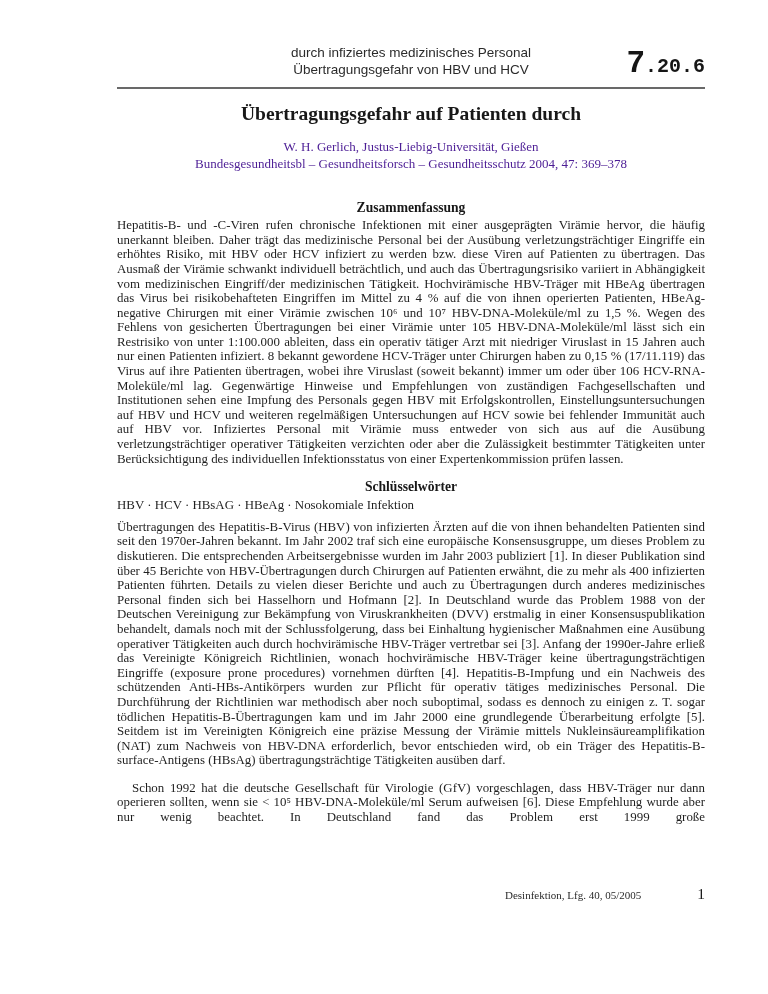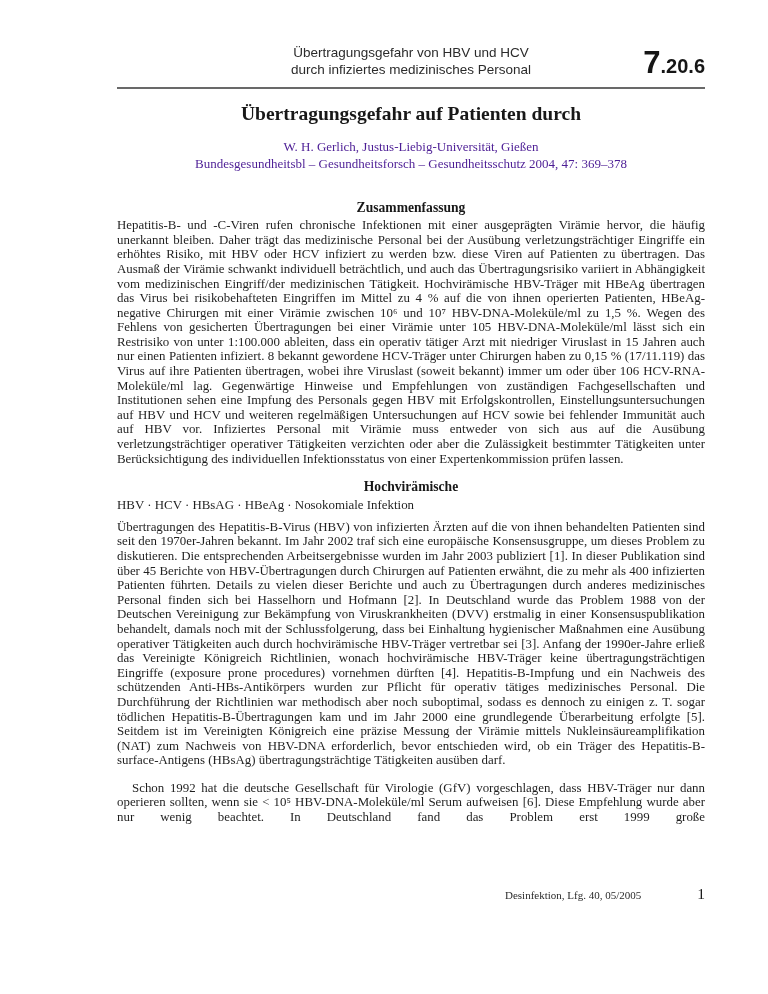--- a/index.html
+++ b/index.html
@@ -35,21 +35,21 @@
     text-align: center;
     font-family: "Liberation Sans", "DejaVu Sans", sans-serif;
     font-size: 13.5px;
     line-height: 17px;
     color: #2b2b2b;
   }
   .section-number {
     position: absolute;
     right: 0;
     bottom: -1px;
-    font-family: Liberation Sans, sans-serif;
+    font-family: Liberation Mono, monospace;
     font-weight: 700;
     color: #161616;
     white-space: nowrap;
   }
   .section-number .num-major { font-size: 31px; }
   .section-number .num-minor { font-size: 20px; }
   .header-rule {
     margin-top: 7px;
     border: 0;
     border-top: 2px solid #696969;
@@ -120,42 +120,42 @@
   }
 </style>
 </head>
 <body>
 
 <div class="page">
   <div class="content">
 
     <header class="doc-header">
       <div class="header-text">
+        <div>durch infiziertes medizinisches Personal</div>
         <div>Übertragungsgefahr von HBV und HCV</div>
-        <div>durch infiziertes medizinisches Personal</div>
       </div>
       <div class="section-number"><span class="num-major">7</span><span class="num-minor">.20.6</span></div>
     </header>
 
     <hr class="header-rule">
 
     <h1 class="doc-title">
       <div>Übertragungsgefahr auf Patienten durch</div>
     </h1>
 
     <div class="byline">
       <div>W. H. Gerlich, Justus-Liebig-Universität, Gießen</div>
       <div>Bundesgesundheitsbl – Gesundheitsforsch – Gesundheitsschutz 2004, 47: 369–378</div>
     </div>
 
     <div class="section-heading abstract-heading">Zusammenfassung</div>
 
     <p class="body-text abstract-text">Hepatitis-B- und -C-Viren rufen chronische Infektionen mit einer ausgeprägten Virämie hervor, die häufig unerkannt bleiben. Daher trägt das medizinische Personal bei der Ausübung verletzungsträchtiger Eingriffe ein erhöhtes Risiko, mit HBV oder HCV infiziert zu werden bzw. diese Viren auf Patienten zu übertragen. Das Ausmaß der Virämie schwankt individuell beträchtlich, und auch das Übertragungsrisiko variiert in Abhängigkeit vom medizinischen Eingriff/der medizinischen Tätigkeit. Hochvirämische HBV-Träger mit HBeAg übertragen das Virus bei risikobehafteten Eingriffen im Mittel zu 4 % auf die von ihnen operierten Patienten, HBeAg-negative Chirurgen mit einer Virämie zwischen 10⁶ und 10⁷ HBV-DNA-Moleküle/ml zu 1,5 %. Wegen des Fehlens von gesicherten Übertragungen bei einer Virämie unter 105 HBV-DNA-Moleküle/ml lässt sich ein Restrisiko von unter 1:100.000 ableiten, dass ein operativ tätiger Arzt mit niedriger Viruslast in 15 Jahren auch nur einen Patienten infiziert. 8 bekannt gewordene HCV-Träger unter Chirurgen haben zu 0,15 % (17/11.119) das Virus auf ihre Patienten übertragen, wobei ihre Viruslast (soweit bekannt) immer um oder über 106 HCV-RNA-Moleküle/ml lag. Gegenwärtige Hinweise und Empfehlungen von zuständigen Fachgesellschaften und Institutionen sehen eine Impfung des Personals gegen HBV mit Erfolgskontrollen, Einstellungsuntersuchungen auf HBV und HCV und weiteren regelmäßigen Untersuchungen auf HCV sowie bei fehlender Immunität auch auf HBV vor. Infiziertes Personal mit Virämie muss entweder von sich aus auf die Ausübung verletzungsträchtiger operativer Tätigkeiten verzichten oder aber die Zulässigkeit bestimmter Tätigkeiten unter Berücksichtigung des individuellen Infektionsstatus von einer Expertenkommission prüfen lassen.</p>
 
-    <div class="section-heading keywords-heading">Hochvirämische</div>
+    <div class="section-heading keywords-heading">Schlüsselwörter</div>
 
     <div class="keywords-line">HBV · HCV · HBsAG · HBeAg · Nosokomiale Infektion</div>
 
     <p class="body-text para-1">Übertragungen des Hepatitis-B-Virus (HBV) von infizierten Ärzten auf die von ihnen behandelten Patienten sind seit den 1970er-Jahren bekannt. Im Jahr 2002 traf sich eine europäische Konsensusgruppe, um dieses Problem zu diskutieren. Die entsprechenden Arbeitsergebnisse wurden im Jahr 2003 publiziert [1]. In dieser Publikation sind über 45 Berichte von HBV-Übertragungen durch Chirurgen auf Patienten erwähnt, die zu mehr als 400 infizierten Patienten führten. Details zu vielen dieser Berichte und auch zu Übertragungen durch anderes medizinisches Personal finden sich bei Hasselhorn und Hofmann [2]. In Deutschland wurde das Problem 1988 von der Deutschen Vereinigung zur Bekämpfung von Viruskrankheiten (DVV) erstmalig in einer Konsensuspublikation behandelt, damals noch mit der Schlussfolgerung, dass bei Einhaltung hygienischer Maßnahmen eine Ausübung operativer Tätigkeiten auch durch hochvirämische HBV-Träger vertretbar sei [3]. Anfang der 1990er-Jahre erließ das Vereinigte Königreich Richtlinien, wonach hochvirämische HBV-Träger keine übertragungsträchtigen Eingriffe (exposure prone procedures) vornehmen dürften [4]. Hepatitis-B-Impfung und ein Nachweis des schützenden Anti-HBs-Antikörpers wurden zur Pflicht für operativ tätiges medizinisches Personal. Die Durchführung der Richtlinien war methodisch aber noch suboptimal, sodass es dennoch zu einigen z. T. sogar tödlichen Hepatitis-B-Übertragungen kam und im Jahr 2000 eine grundlegende Überarbeitung erfolgte [5]. Seitdem ist im Vereinigten Königreich eine präzise Messung der Virämie mittels Nukleinsäureamplifikation (NAT) zum Nachweis von HBV-DNA erforderlich, bevor entschieden wird, ob ein Träger des Hepatitis-B-surface-Antigens (HBsAg) übertragungsträchtige Tätigkeiten ausüben darf.</p>
 
     <p class="body-text para-2">Schon 1992 hat die deutsche Gesellschaft für Virologie (GfV) vorgeschlagen, dass HBV-Träger nur dann operieren sollten, wenn sie &lt; 10⁵ HBV-DNA-Moleküle/ml Serum aufweisen [6]. Diese Empfehlung wurde aber nur wenig beachtet. In Deutschland fand das Problem erst 1999 große</p>
 
   </div>
 
   <footer class="doc-footer">

